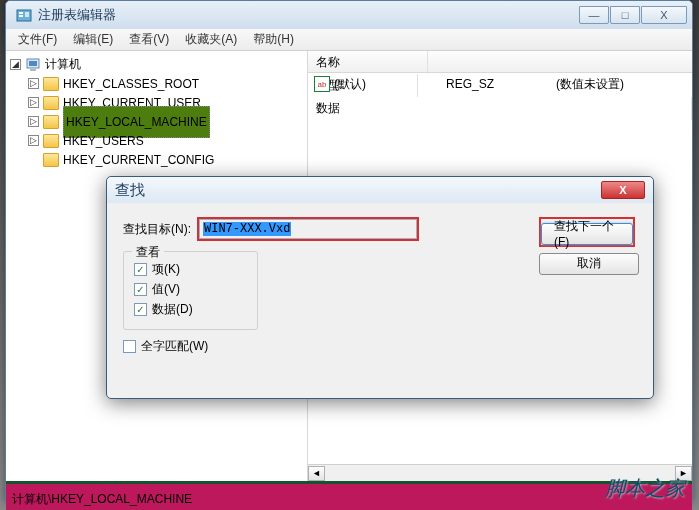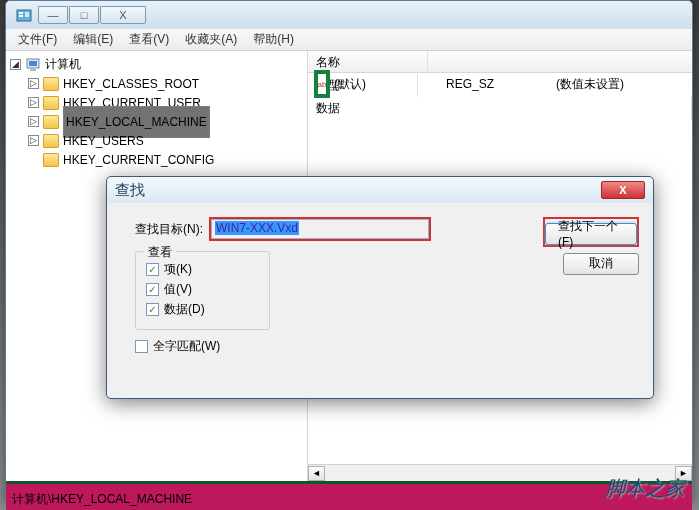--- a/index.html
+++ b/index.html
@@ -14,65 +14,66 @@
 .menubar{height:22px;background:linear-gradient(#f8f8f8,#ececec);border-bottom:1px solid #d0d0d0;display:flex;align-items:center;padding:0 4px;}
 .menu-item{padding:2px 8px;color:#333;}
 .content{display:flex;height:430px;background:#fff;}
 .tree{width:302px;border-right:1px solid #d8d8d8;padding:4px 2px;overflow:auto;}
 .tree-row{display:flex;align-items:center;height:19px;padding-left:2px;}
 .tree-row .exp{width:11px;height:11px;border:1px solid #888;background:#fff;font-size:9px;line-height:9px;text-align:center;margin-right:4px;color:#333;}
 .tree-row .noexp{width:11px;margin-right:4px;}
 .folder{width:16px;height:14px;background:linear-gradient(#fde89a,#f4c548);border:1px solid #d4a030;border-radius:1px;margin-right:4px;}
 .comp-icon{width:16px;height:16px;margin-right:4px;}
 .tree-label{white-space:nowrap;}
-.tree-label.sel{background:#737373;border:1px dotted #888;padding:8px 2px;text-align:center;}
+.tree-label.sel{background:#4d7c0f;border:1px dotted #888;padding:8px 2px;text-align:center;}
 .tree-child{padding-left:18px;}
 .listpane{flex:1;display:flex;flex-direction:column;}
 .list-hdr{height:22px;background:linear-gradient(#fdfdfd,#f0f0f0);border-bottom:1px solid #d8d8d8;display:flex;flex-direction:column;}
 .list-hdr div{padding:3px 8px;border-right:1px solid #e0e0e0;}
 .col-name{width:120px;}.col-type{width:110px;}.col-data{flex:1;}
 .list-body{flex:1;padding:2px;}
 .list-row{display:flex;align-items:center;height:18px;}
-.val-icon{width:16px;height:28px;border:4px solid #15803d;background:#fff;color:#c03030;font-size:8px;display:flex;align-items:center;justify-content:center;margin:0 4px;font-weight:normal;}
+.val-icon{width:16px;height:16px;border:1px solid #15803d;background:#fff;color:#c03030;font-size:8px;display:flex;align-items:center;justify-content:center;margin:0 4px;font-weight:normal;}
 .cell-name{width:112px;}.cell-type{width:110px;}
 .scrollbar{height:17px;background:#f0f0f0;border-top:1px solid #d0d0d0;display:flex;align-items:center;}
 .sb-btn{width:17px;height:15px;background:linear-gradient(#fdfdfd,#e4e4e4);border:1px solid #b0b0b0;display:flex;align-items:center;justify-content:center;font-size:9px;}
 .sb-track{flex:1;}
 .statusbar{height:20px;background:#be185d;border-top:3px solid #14532d;padding:15px 6px;display:flex;align-items:center;}
 .dialog{position:absolute;left:106px;top:176px;width:548px;height:223px;background:#f0f0f0;border:1px solid #3a5a7a;border-radius:5px;box-shadow:0 4px 20px rgba(0,0,0,.5);}
 .dlg-title{height:26px;background:linear-gradient(#f4f8fc,#dce8f4);border-radius:5px 5px 0 0;display:flex;align-items:center;padding:0 8px;}
 .dlg-title span{flex:1;color:#1a3a5a;font-size:15px;}
 .dlg-close{width:44px;height:18px;background:linear-gradient(#e88,#c33);border:1px solid #a22;border-radius:2px;color:#fff;display:flex;align-items:center;justify-content:center;font-size:11px;font-weight:bold;}
-.dlg-body{padding:14px 14px 8px 28px;}
+.dlg-body{padding:14px 14px 8px 16px;}
 .row1{display:flex;align-items:center;gap:6px;margin-bottom:10px;}
 .lbl{white-space:nowrap;}
 .input-wrap{border:2px solid #d43030;padding:0;}
 .text-input{width:218px;height:20px;border:1px solid #9ab3c9;padding:1px 3px;font-size:12px;}
-.text-input .seltext{background:#3399ff;color:#4c1d95;padding:0 1px;}
+.text-input .seltext{background:#3399ff;color:#000000;padding:0 1px;font-family:Liberation Mono, monospace;}
 .btn{height:22px;padding:0 12px;background:linear-gradient(#fdfdfd,#e4e4e4);border:1px solid #8a8a8a;border-radius:3px;display:inline-flex;align-items:center;justify-content:center;}
 .btn.def{border:1px solid #4a8ac8;box-shadow:0 0 2px #6ab0e8;}
 .btn-wrap{border:2px solid #d43030;padding:0;}
 .grp{border:1px solid #d0d0d0;border-radius:3px;padding:6px 10px 8px;width:135px;margin-bottom:8px;position:relative;}
 .grp-title{position:absolute;top:-8px;left:8px;background:#f0f0f0;padding:0 4px;}
 .chk-row{display:flex;align-items:center;gap:5px;margin:3px 0;}
 .chk{width:13px;height:13px;border:1px solid #7a9ab8;background:#fff;display:flex;align-items:center;justify-content:center;font-size:10px;color:#3a7a3a;}
-.rightcol{position:absolute;right:14px;top:40px;display:flex;flex-direction:column;gap:6px;align-items:flex-end;}
+.rightcol{position:absolute;right:14px;top:40px;display:flex;flex-direction:column;gap:6px;align-items:flex-start;}
 .watermark{position:absolute;right:14px;bottom:8px;color:#0c4a6e;font-size:20px;font-style:italic;font-family:"STXingkai","KaiTi",serif;text-shadow:1px 1px 2px #bbb;}
 </style>
 </head>
 <body>
 
 <div class="window">
   <div class="titlebar">
     <svg class="app-icon" viewBox="0 0 16 16">
         <rect x="1" y="3" width="14" height="11" fill="#6ab0d8" stroke="#2a6a9a"></rect>
         <rect x="3" y="5" width="4" height="2" fill="#fff"></rect>
         <rect x="3" y="8" width="4" height="2" fill="#fff"></rect>
         <rect x="9" y="5" width="4" height="5" fill="#c8e8f8"></rect>
       </svg>
+    <div class="title">注册表编辑器</div>
     <div class="win-controls">
       <div class="win-btn">—</div>
       <div class="win-btn">□</div>
       <div class="win-btn close">X</div>
     </div>
   </div>
   <div class="menubar">
     <div class="menu-item">文件(F)</div>
     <div class="menu-item">编辑(E)</div>
     <div class="menu-item">查看(V)</div>
@@ -173,17 +174,17 @@
     </div>
     <div class="chk-row">
         <div class="chk"></div>
         <span>全字匹配(W)</span>
       </div>
   </div>
   <div class="rightcol">
     <div class="btn-wrap">
       <div class="btn def" style="width:92px">查找下一个(F)</div>
     </div>
-    <div class="btn" style="width:76px">取消</div>
+    <div class="btn" style="width:100px">取消</div>
   </div>
 </div>
 
 <div class="watermark">脚本之家</div>
 
 </body></html>

